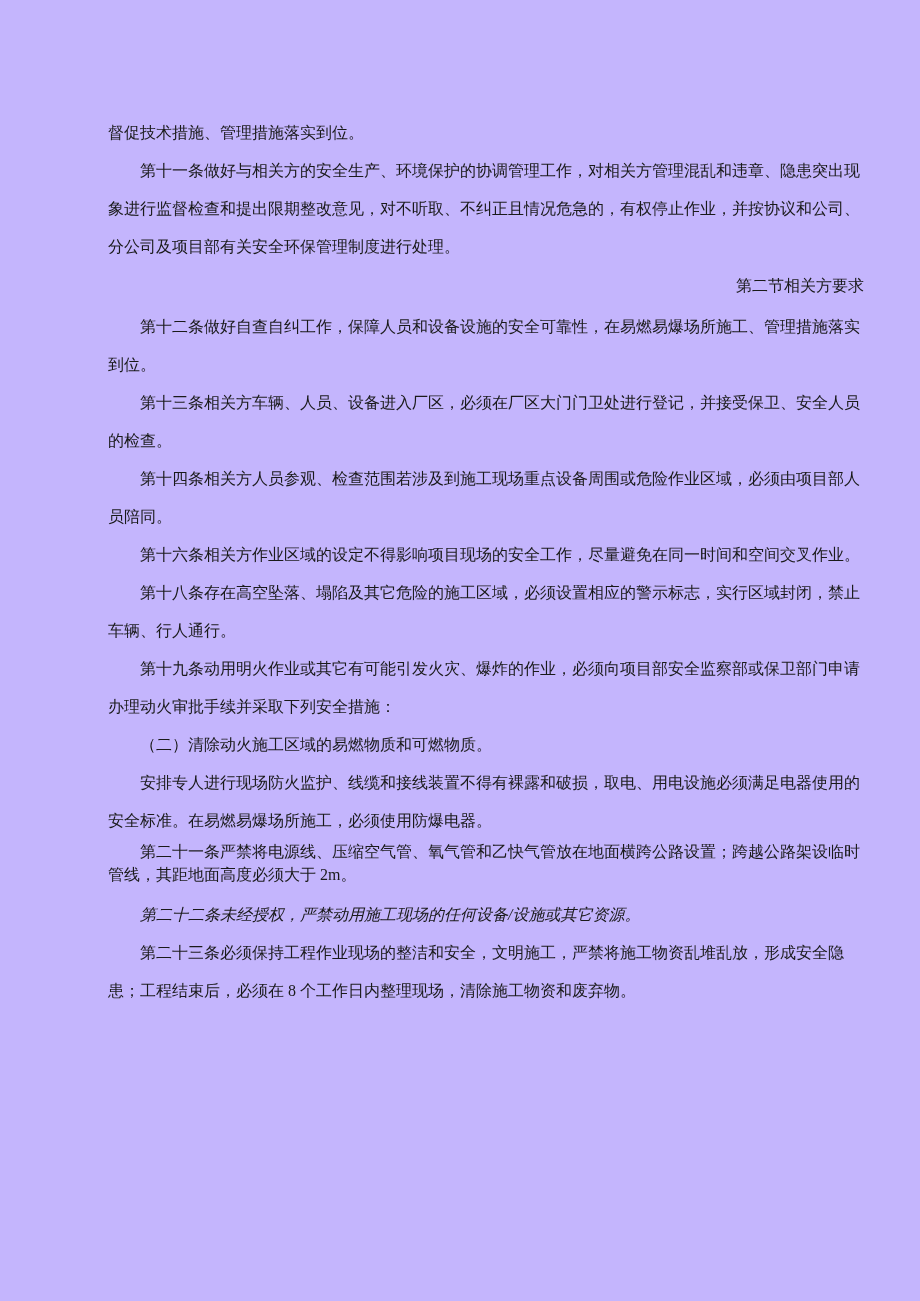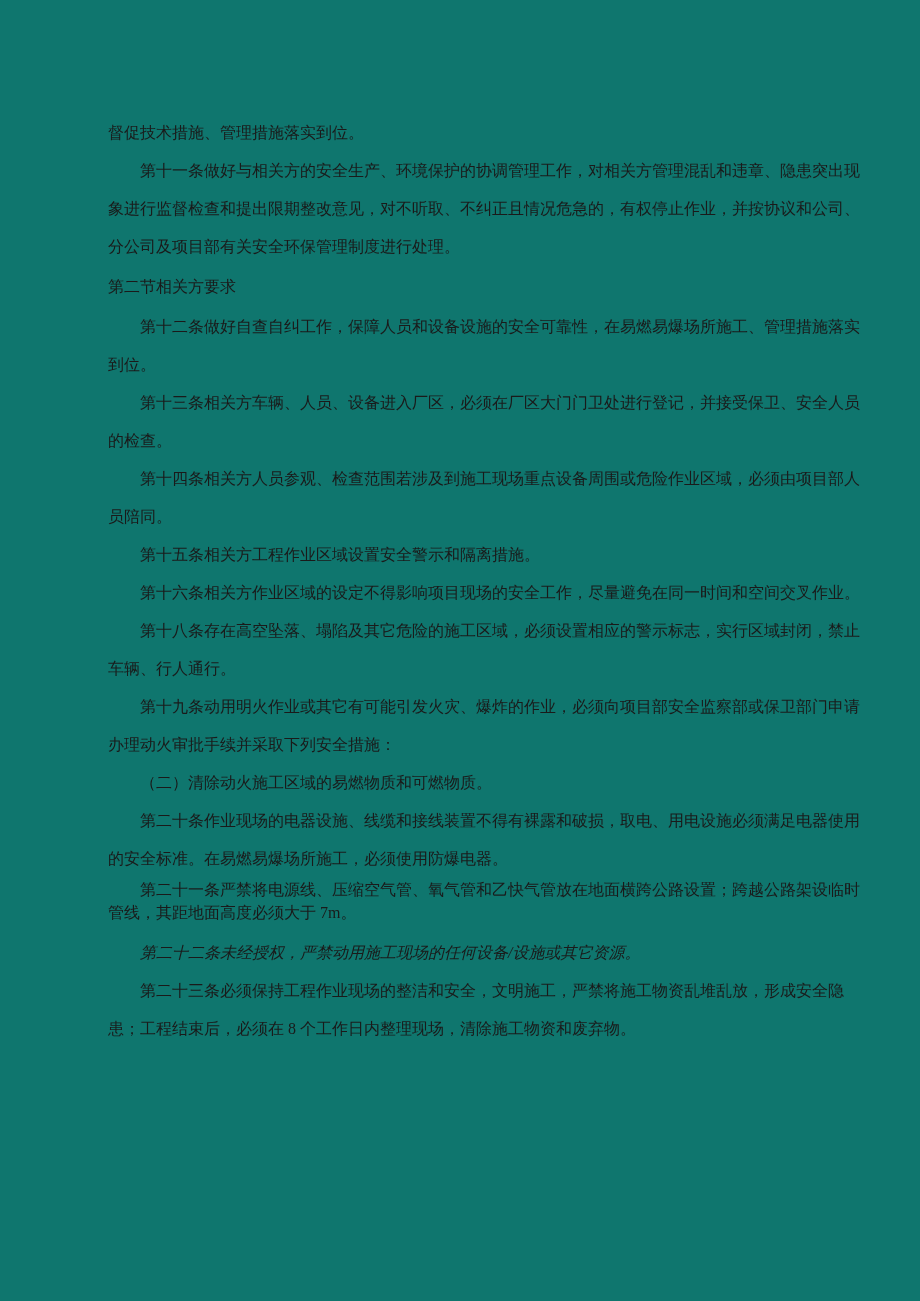--- a/index.html
+++ b/index.html
@@ -5,21 +5,21 @@
 <style>
   html, body {
     margin: 0;
     padding: 0;
     background: #ffffff;
   }
   .page {
     position: relative;
     width: 920px;
     height: 1301px;
-    background: #0f766e;
+    background: #c4b5fd;
     overflow: hidden;
     font-family: "Liberation Serif", "DejaVu Serif", serif;
     color: #1a1a1a;
   }
   .doc {
     position: absolute;
     left: 108px;
     top: 114px;
     width: 756px;
     font-size: 16px;
@@ -32,23 +32,24 @@
     margin: 0;
     text-indent: 2em;
   }
   .doc p.cont {
     text-indent: 0;
   }
   .doc .heading {
     margin: 2px 0;
     font-size: 16px;
     font-weight: normal;
-    text-align: left;
+    text-align: right;
     text-indent: 0;
     line-height: 38px;
+    font-family: Liberation Mono, monospace;
   }
   .doc p.tight {
     line-height: 23px;
   }
   .doc p.gap-before {
     margin-top: 10px;
     font-style: italic;
   }
 </style>
 </head>
@@ -62,35 +63,34 @@
     <p>第十一条做好与相关方的安全生产、环境保护的协调管理工作，对相关方管理混乱和违章、隐患突出现象进行监督检查和提出限期整改意见，对不听取、不纠正且情况危急的，有权停止作业，并按协议和公司、分公司及项目部有关安全环保管理制度进行处理。</p>
 
     <h2 class="heading">第二节相关方要求</h2>
 
     <p>第十二条做好自查自纠工作，保障人员和设备设施的安全可靠性，在易燃易爆场所施工、管理措施落实到位。</p>
 
     <p>第十三条相关方车辆、人员、设备进入厂区，必须在厂区大门门卫处进行登记，并接受保卫、安全人员的检查。</p>
 
     <p>第十四条相关方人员参观、检查范围若涉及到施工现场重点设备周围或危险作业区域，必须由项目部人员陪同。</p>
 
-    <p>第十五条相关方工程作业区域设置安全警示和隔离措施。</p>
 
     <p>第十六条相关方作业区域的设定不得影响项目现场的安全工作，尽量避免在同一时间和空间交叉作业。</p>
 
 
     <p>第十八条存在高空坠落、塌陷及其它危险的施工区域，必须设置相应的警示标志，实行区域封闭，禁止车辆、行人通行。</p>
 
     <p>第十九条动用明火作业或其它有可能引发火灾、爆炸的作业，必须向项目部安全监察部或保卫部门申请办理动火审批手续并采取下列安全措施：</p>
 
 
     <p>（二）清除动火施工区域的易燃物质和可燃物质。</p>
 
 
-    <p>第二十条作业现场的电器设施、线缆和接线装置不得有裸露和破损，取电、用电设施必须满足电器使用的安全标准。在易燃易爆场所施工，必须使用防爆电器。</p>
+    <p>安排专人进行现场防火监护、线缆和接线装置不得有裸露和破损，取电、用电设施必须满足电器使用的安全标准。在易燃易爆场所施工，必须使用防爆电器。</p>
 
-    <p class="tight">第二十一条严禁将电源线、压缩空气管、氧气管和乙快气管放在地面横跨公路设置；跨越公路架设临时管线，其距地面高度必须大于 7m。</p>
+    <p class="tight">第二十一条严禁将电源线、压缩空气管、氧气管和乙快气管放在地面横跨公路设置；跨越公路架设临时管线，其距地面高度必须大于 2m。</p>
 
     <p class="gap-before">第二十二条未经授权，严禁动用施工现场的任何设备/设施或其它资源。</p>
 
     <p>第二十三条必须保持工程作业现场的整洁和安全，文明施工，严禁将施工物资乱堆乱放，形成安全隐患；工程结束后，必须在 8 个工作日内整理现场，清除施工物资和废弃物。</p>
 
   </div>
 </div>
 
 </body></html>

